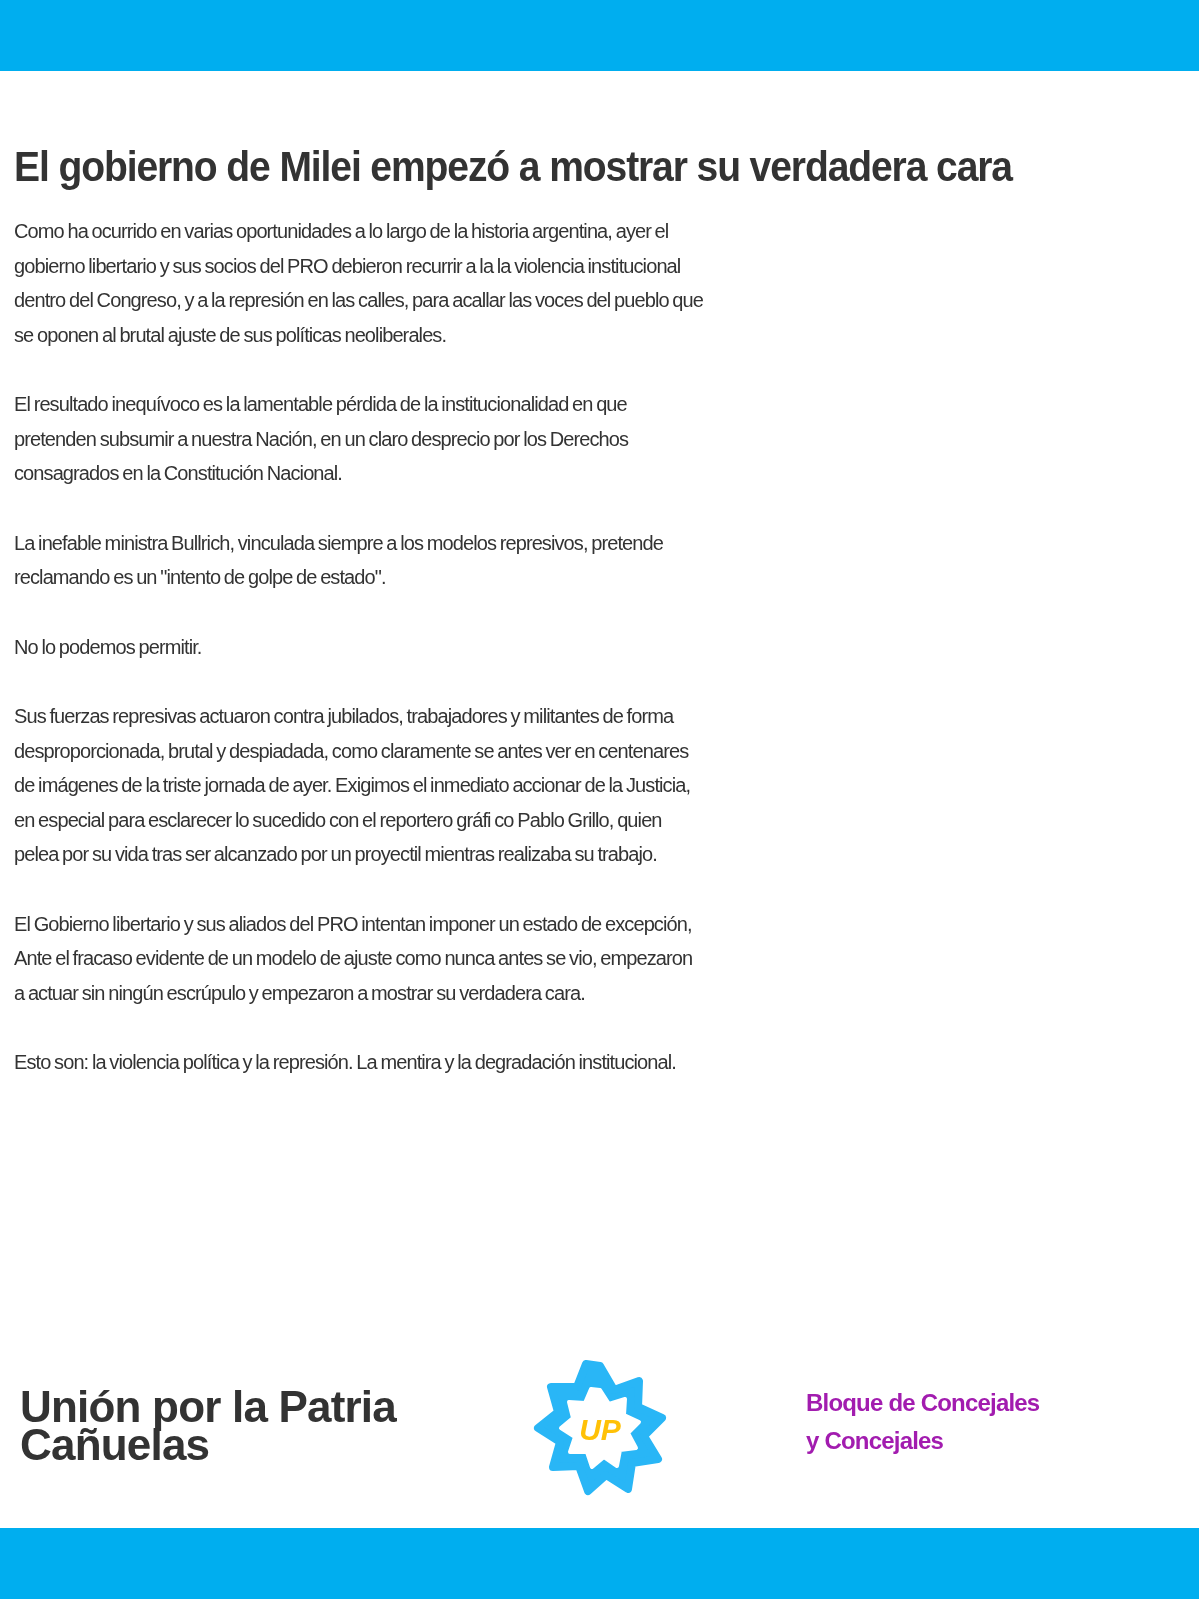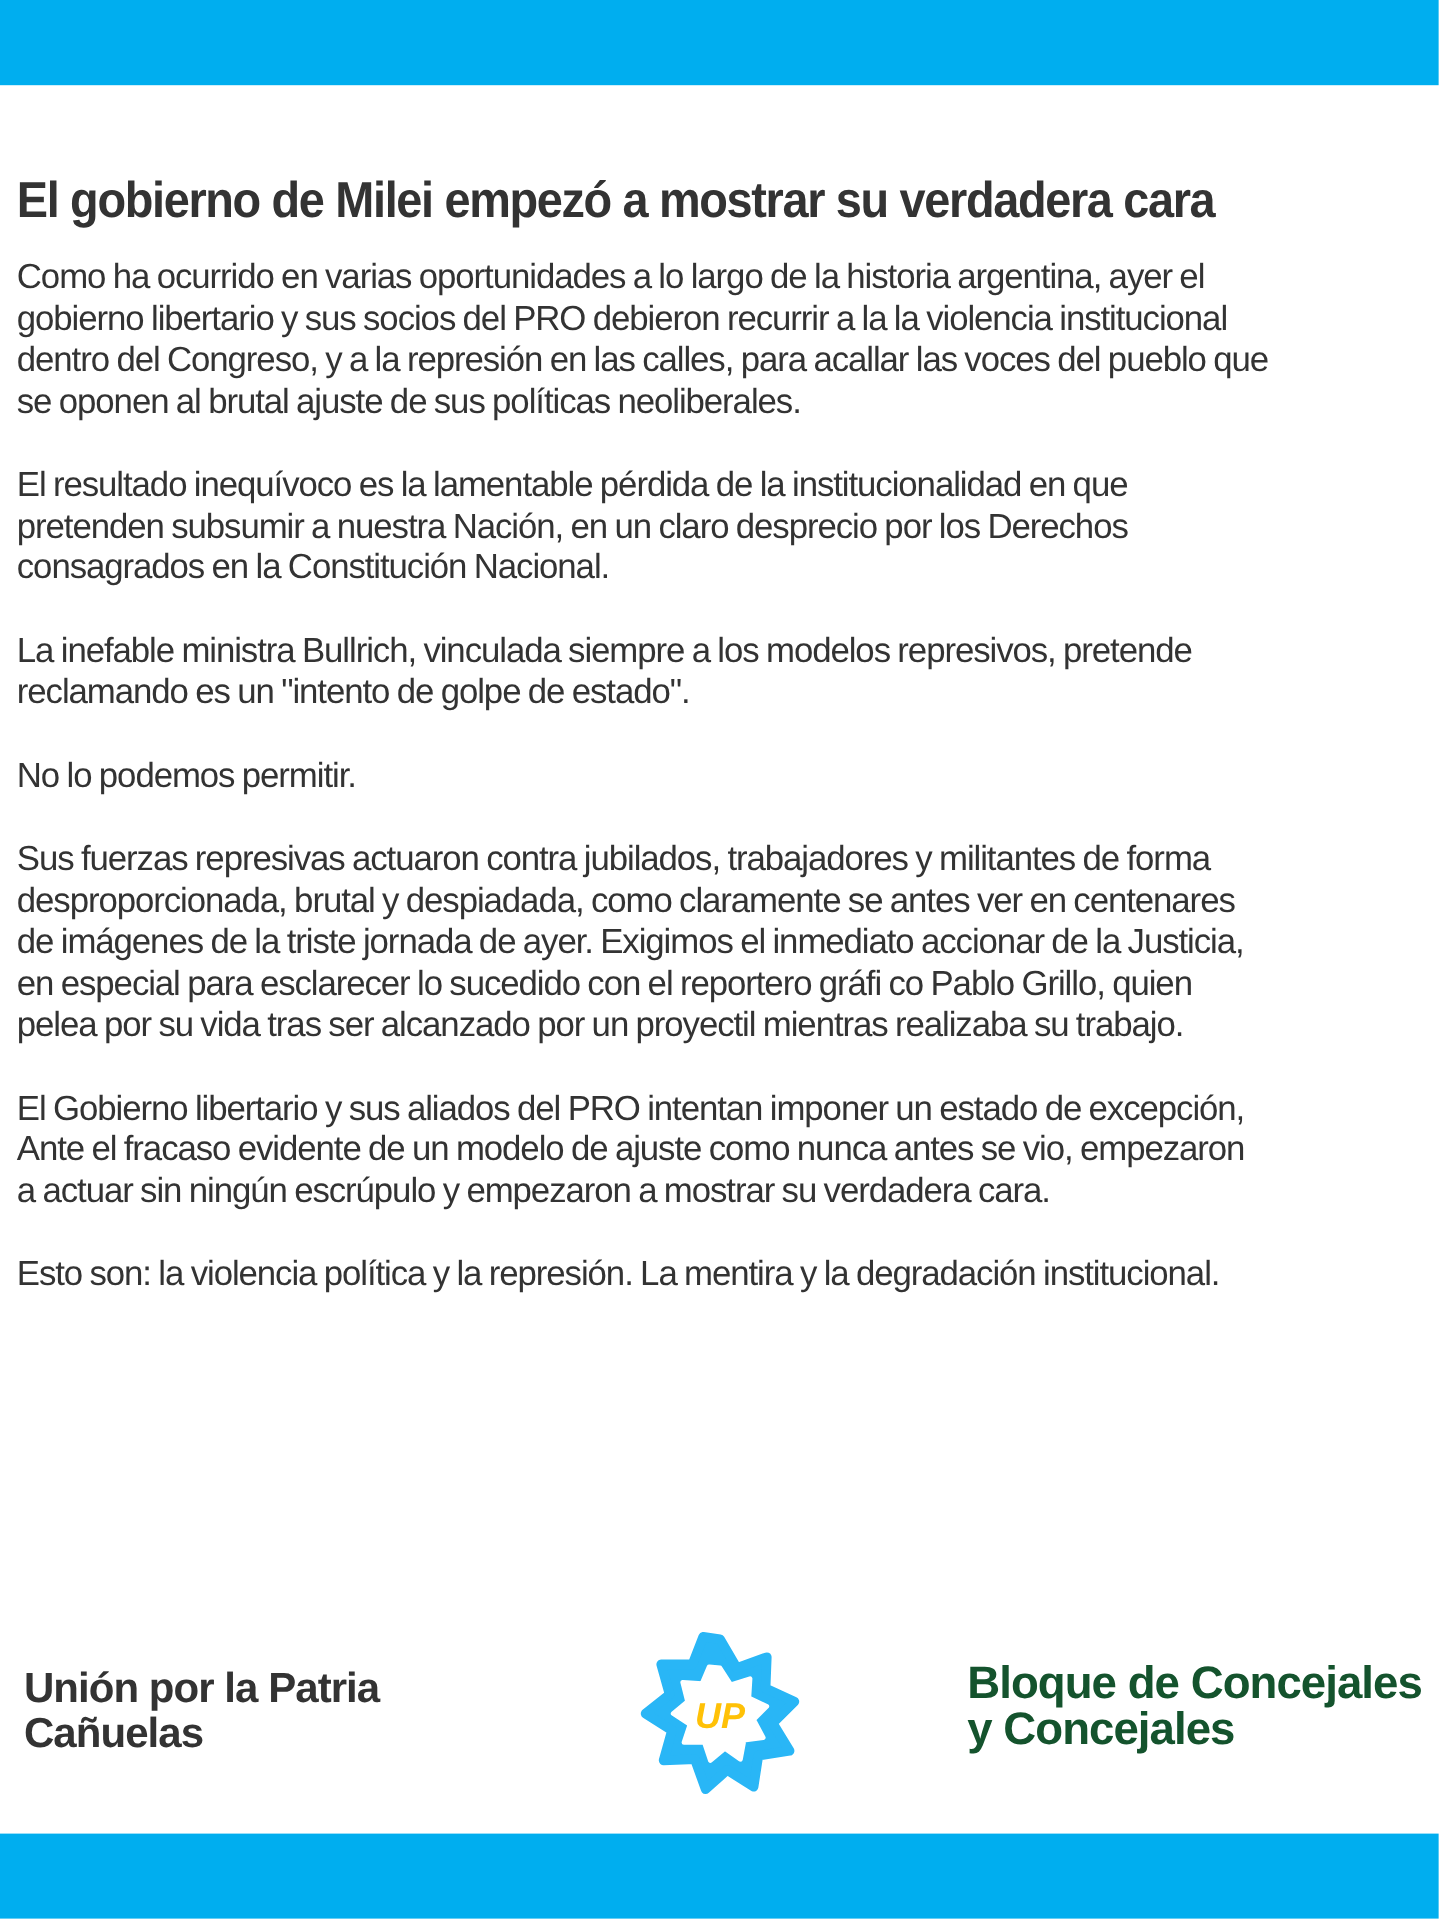--- a/index.html
+++ b/index.html
@@ -5,27 +5,27 @@
   html, body { margin:0; padding:0; background:#ffffff; }
   body { width:1199px; height:1599px; position:relative; overflow:hidden;
          font-family:"Liberation Sans", sans-serif; color:#333333; }
   .band { position:absolute; left:0; width:1199px; background:#00AEEF; }
   .band.top { top:0; height:71px; }
   .band.bottom { top:1528px; height:71px; }
   .title { position:absolute; left:14px; top:115px; width:1175px;
            font-size:42px; font-weight:bold; letter-spacing:-1.2px;
            white-space:nowrap; color:#333; transform:scaleX(0.93); transform-origin:left top; }
   .body { position:absolute; left:14px; top:214px; width:1172px; }
-  .para { font-size:29px; line-height:34.5px; margin:0 0 35px 0;
+  .para { font-size:20px; line-height:34.5px; margin:0 0 35px 0;
           text-align:justify; letter-spacing:-0.9px; word-spacing:-1px; color:#333; }
   .para .line { display:block; }
-  .footer-left { position:absolute; left:20px; top:1388px; font-size:35px; font-weight:bold;
+  .footer-left { position:absolute; left:20px; top:1388px; font-size:44px; font-weight:bold;
                  line-height:38px; color:#333; letter-spacing:-0.8px; }
-  .footer-right { position:absolute; left:806px; top:1384px; font-size:38px; font-weight:bold;
-                  line-height:38px; color:#14532d; letter-spacing:-0.8px; }
+  .footer-right { position:absolute; left:806px; top:1384px; font-size:24px; font-weight:bold;
+                  line-height:38px; color:#a21caf; letter-spacing:-0.8px; }
   .logo { position:absolute; left:532px; top:1360px; width:136px; height:136px;font-style:italic; }
 </style>
 </head>
 <body>
 
 <div class="band top"></div>
 
 <h1 class="title">El gobierno de Milei empezó a mostrar su verdadera cara</h1>
 
 <div class="body">

